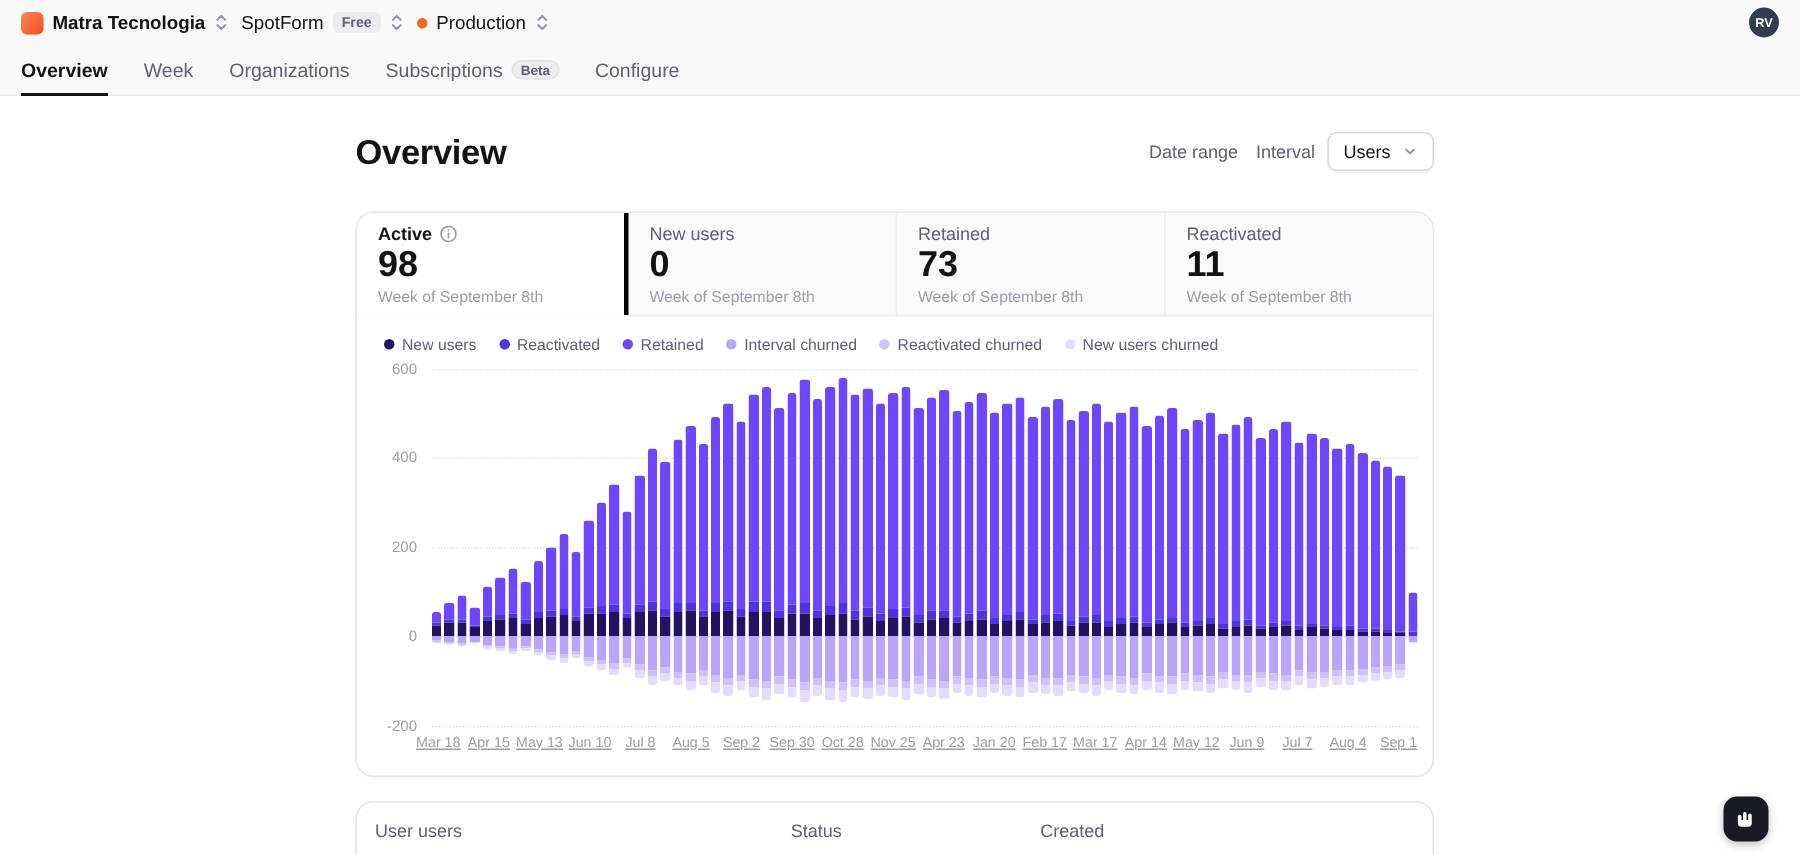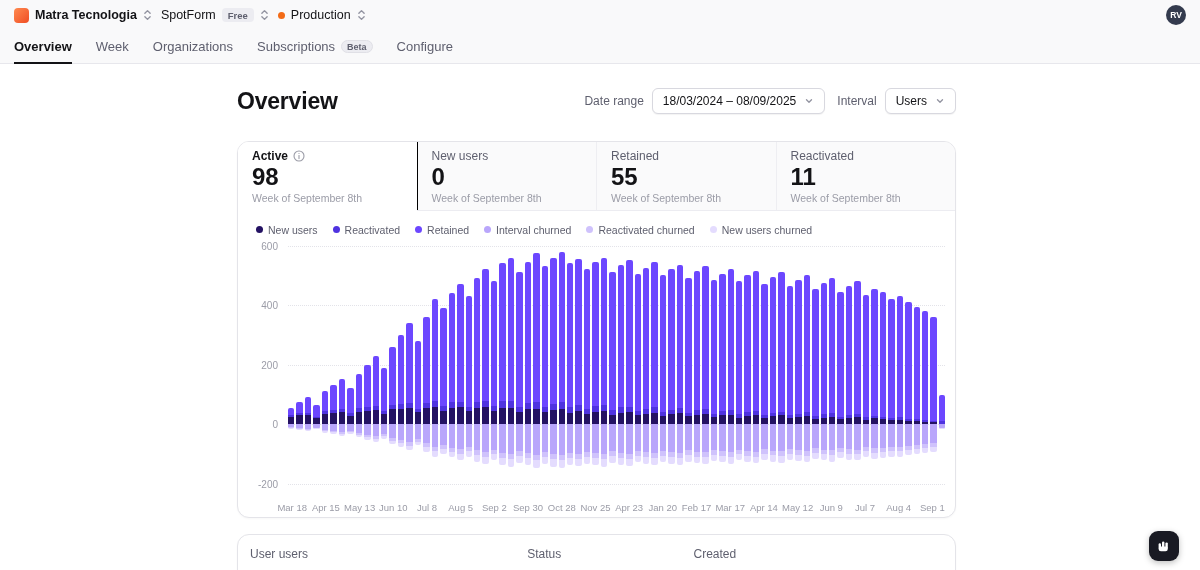--- a/index.html
+++ b/index.html
@@ -36,40 +36,40 @@
   .ctrl-label { margin-left:4px; }
   .ctrl-btn { display:flex; align-items:center; gap:8px; background:#fff; border:1px solid #d8d8df; border-radius:6px;
               padding:5px 10px; font-size:12px; color:#131316; box-shadow:0 1px 1px rgba(0,0,0,.05); cursor:pointer; white-space:nowrap; }
 
   .card { border:1px solid #e4e4e9; border-radius:12px; background:#fff; box-shadow:0 1px 2px rgba(0,0,0,.03); }
   .metrics-card { margin-top:18px; overflow:hidden; }
 
   .stats-row { display:flex; background:#fafafb; border-bottom:1px solid #ececf1; }
   .stat { flex:1; padding:7px 14px 6px; display:flex; flex-direction:column; cursor:pointer; }
   .stat:not(:last-child) { border-right:1px solid #eeeef2; }
-  .stat.selected { background:#fff; border-right:1px solid #000000; position:relative; }
+  .stat.selected { background:#fff; border-right:3px solid #000000; position:relative; }
   .stat.selected::after { content:""; position:absolute; left:0; right:0; bottom:-1px; height:1px; background:#fff; }
   .stat-label { font-size:12px; color:#5e5f6e; display:flex; align-items:center; gap:5px; }
   .stat.selected .stat-label { color:#131316; font-weight:600; }
   .stat-value { font-size:24px; font-weight:600; color:#131316; line-height:1.15; }
   .stat-sub { font-size:10.5px; color:#9b9ca7; margin-top:1px; }
 
   .chart-section { padding:13px 10px 12px; }
   .legend { display:flex; gap:15px; font-size:10.5px; color:#5e5f6e; margin:0 0 10px 8px; }
   .legend-item { display:flex; align-items:center; gap:5px; cursor:pointer; }
   .legend-dot { width:7px; height:7px; border-radius:50%; flex:0 0 auto; }
 
   .plot { position:relative; height:238px; margin-left:40px; display:flex; gap:2px; align-items:stretch; }
   .gridline { position:absolute; left:0; right:0; height:0; border-top:1px dotted #e3e3e9; }
   .gridline span { position:absolute; right:calc(100% + 10px); top:-6px; font-size:10px; color:#9b9ca7; white-space:nowrap; }
   .bar { flex:1; min-width:0; position:relative; }
   .bar .pos { position:absolute; left:0; right:0; display:flex; flex-direction:column; border-radius:2px 2px 0 0; overflow:hidden; }
   .bar .neg { position:absolute; left:0; right:0; display:flex; flex-direction:column; border-radius:0 0 2px 2px; overflow:hidden; }
   .xlabels { position:relative; margin-left:40px; margin-top:6px; height:15px; }
-  .xlabels span { position:absolute; top:12px; transform:translateX(-50%); font-size:9.5px; color:#9b9ca7; white-space:nowrap; }
+  .xlabels span { position:absolute; top:0; transform:translateX(-50%); font-size:9.5px; color:#9b9ca7; white-space:nowrap;text-decoration:underline; }
 
   .table-card { margin-top:16px; border-radius:12px; height:60px; overflow:hidden; }
   .table-head { display:grid; grid-template-columns:40% 24% 36%; padding:12px 12px; font-size:12px; color:#5e5f6e; }
 
   .support-btn { position:absolute; right:21px; bottom:9px; width:30px; height:30px; background:#191a23; border-radius:9px;
                  display:flex; align-items:center; justify-content:center; box-shadow:0 2px 6px rgba(0,0,0,.25); cursor:pointer; }
 </style>
 </head>
 <body>
 
@@ -127,26 +127,20 @@
       </div>
   </div>
 </div>
 
 <div class="content">
 
   <div class="page-head">
     <div class="page-title">Overview</div>
     <div class="controls">
       <span class="ctrl-label">Date range</span>
-      <button class="ctrl-btn">
-        <span>18/03/2024 – 08/09/2025</span>
-        <svg width="10" height="10" viewBox="0 0 12 12" fill="none" stroke="#9394a1" stroke-width="1.6" stroke-linecap="round" stroke-linejoin="round">
-            <path d="M3 4.5 L6 7.5 L9 4.5"></path>
-          </svg>
-      </button>
       <span class="ctrl-label">Interval</span>
       <button class="ctrl-btn">
         <span>Users</span>
         <svg width="10" height="10" viewBox="0 0 12 12" fill="none" stroke="#9394a1" stroke-width="1.6" stroke-linecap="round" stroke-linejoin="round">
             <path d="M3 4.5 L6 7.5 L9 4.5"></path>
           </svg>
       </button>
     </div>
   </div>
 
@@ -168,21 +162,21 @@
         <span class="stat-label">
             <span>New users</span>
           </span>
         <span class="stat-value">0</span>
         <span class="stat-sub">Week of September 8th</span>
       </div>
       <div class="stat">
         <span class="stat-label">
             <span>Retained</span>
           </span>
-        <span class="stat-value">55</span>
+        <span class="stat-value">73</span>
         <span class="stat-sub">Week of September 8th</span>
       </div>
       <div class="stat">
         <span class="stat-label">
             <span>Reactivated</span>
           </span>
         <span class="stat-value">11</span>
         <span class="stat-sub">Week of September 8th</span>
       </div>
     </div>

